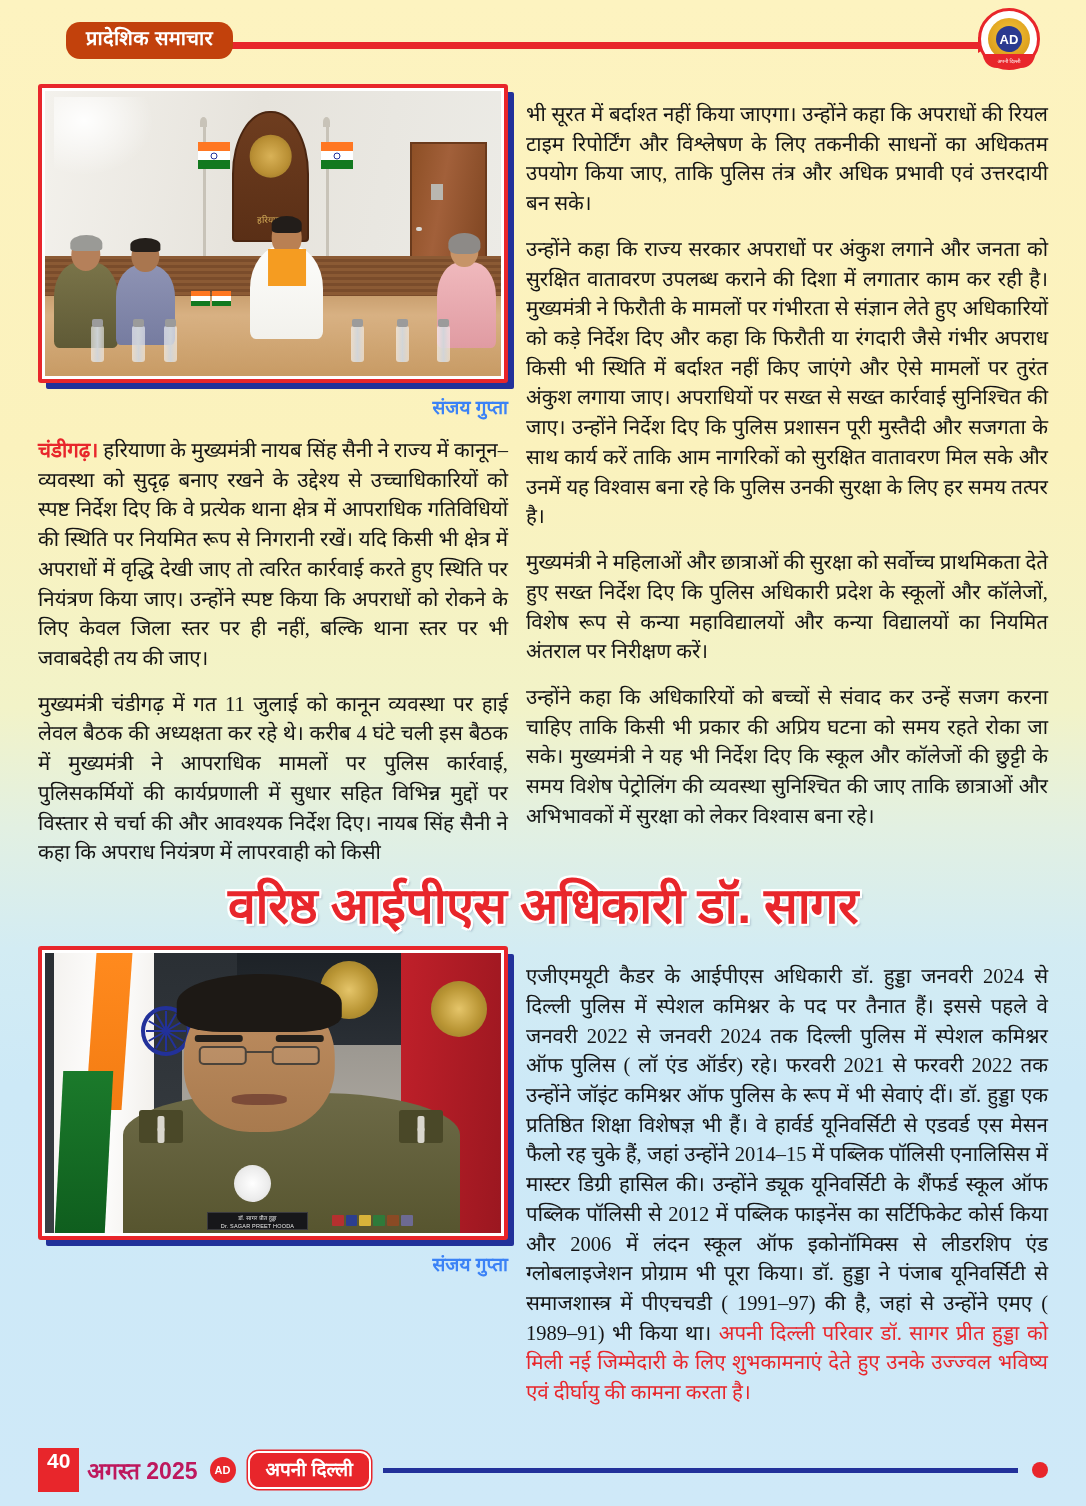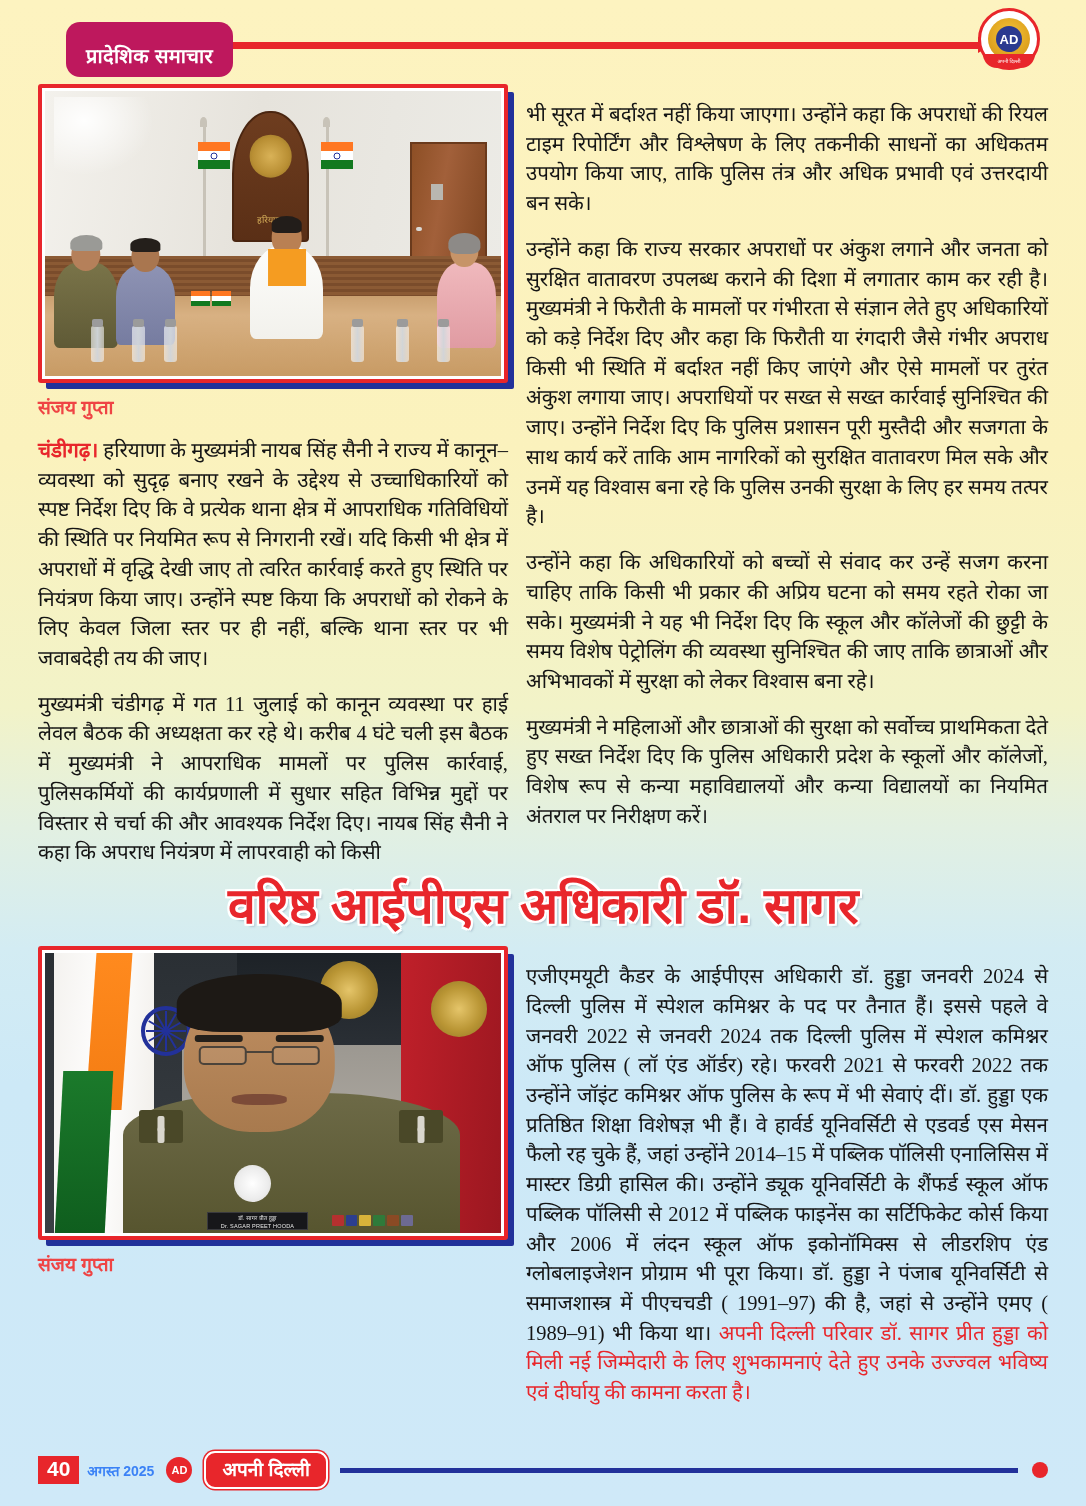--- a/index.html
+++ b/index.html
@@ -27,26 +27,26 @@
   }
 
   
   .topbar {
     position: relative;
     height: 72px;
   }
   .section-badge {
     position: absolute;
     left: 28px; top: 22px;
-    background: #be185d;
+    background: #c2410c;
     color: #ffffff;
     font-family: "Liberation Sans", sans-serif;
     font-weight: bold;
     font-size: 20px;
-    padding: 20px 20px 8px 20px;
+    padding: 2px 20px 8px 20px;
     border-radius: 14px;
     letter-spacing: .4px;
     z-index: 3;
     white-space: nowrap;
   }
   .topbar-rule {
     position: absolute;
     left: 170px; right: 62px; top: 42px;
     height: 7px;
     background: #e8262b;
@@ -174,22 +174,22 @@
   .photo {
     width: 100%;
     display: block;
     position: relative;
     overflow: hidden;
   }
   .photo-1 { height: 285px; }
   .photo-2 { height: 280px; }
 
   .caption {
-    text-align: left;
-    color: #ef4444;
+    text-align: right;
+    color: #3b82f6;
     font-family: "Liberation Sans", sans-serif;
     font-weight: bold;
     font-size: 19px;
     margin-top: 11px;
     margin-bottom: 2px;
   }
 
   
   .room { position: absolute; inset: 0; background: linear-gradient(180deg,#e9e7e2 0%, #dedbd4 55%, #c9c3b6 100%); }
   .room-wall { position:absolute; left:0; right:0; top:0; height:63%; background:linear-gradient(100deg,#f3f1ec 0%,#e6e3dc 45%,#ecebe6 100%); }
@@ -311,25 +311,25 @@
     position: absolute;
     left: 38px; right: 38px; bottom: 16px;
     height: 40px;
     display: flex;
     align-items: center;
     gap: 8px;
   }
   .pg-num {
     background:#e8262b; color:#ffffff;
     font-family:"Liberation Sans", sans-serif; font-weight:bold; font-size:21px;
-    padding: 1px 9px 3px 9px;
+    padding: 1px 9px 19px 9px;
   }
   .footer-date {
-    color:#3b82f6; font-family:"Liberation Sans", sans-serif;
-    font-weight:bold; font-size:14px; white-space:nowrap;
+    color:#be185d; font-family:"Liberation Sans", sans-serif;
+    font-weight:bold; font-size:23px; white-space:nowrap;
   }
   .footer-logo {
     width:26px; height:26px; border-radius:50%;
     background:#e8262b; color:#fff;
     display:flex; align-items:center; justify-content:center;
     font-family:"Liberation Sans", sans-serif; font-size:11px; font-weight:bold;
     margin: 0 4px;
   }
   .footer-brand {
     background:#e8262b; color:#ffffff;
@@ -448,22 +448,22 @@
       <div class="body-text">
         <p><span class="dateline">चंडीगढ़।</span><span> हरियाणा के मुख्यमंत्री नायब सिंह सैनी ने राज्य में कानून–व्यवस्था को सुदृढ़ बनाए रखने के उद्देश्य से उच्चाधिकारियों को स्पष्ट निर्देश दिए कि वे प्रत्येक थाना क्षेत्र में आपराधिक गतिविधियों की स्थिति पर नियमित रूप से निगरानी रखें। यदि किसी भी क्षेत्र में अपराधों में वृद्धि देखी जाए तो त्वरित कार्रवाई करते हुए स्थिति पर नियंत्रण किया जाए। उन्होंने स्पष्ट किया कि अपराधों को रोकने के लिए केवल जिला स्तर पर ही नहीं, बल्कि थाना स्तर पर भी जवाबदेही तय की जाए।</span></p>
         <p>मुख्यमंत्री चंडीगढ़ में गत 11 जुलाई को कानून व्यवस्था पर हाई लेवल बैठक की अध्यक्षता कर रहे थे। करीब 4 घंटे चली इस बैठक में मुख्यमंत्री ने आपराधिक मामलों पर पुलिस कार्रवाई, पुलिसकर्मियों की कार्यप्रणाली में सुधार सहित विभिन्न मुद्दों पर विस्तार से चर्चा की और आवश्यक निर्देश दिए। नायब सिंह सैनी ने कहा कि अपराध नियंत्रण में लापरवाही को किसी</p>
       </div>
     </div>
 
     <div class="col-right">
       <div class="body-text">
         <p>भी सूरत में बर्दाश्त नहीं किया जाएगा। उन्होंने कहा कि अपराधों की रियल टाइम रिपोर्टिंग और विश्लेषण के लिए तकनीकी साधनों का अधिकतम उपयोग किया जाए, ताकि पुलिस तंत्र और अधिक प्रभावी एवं उत्तरदायी बन सके।</p>
         <p>उन्होंने कहा कि राज्य सरकार अपराधों पर अंकुश लगाने और जनता को सुरक्षित वातावरण उपलब्ध कराने की दिशा में लगातार काम कर रही है। मुख्यमंत्री ने फिरौती के मामलों पर गंभीरता से संज्ञान लेते हुए अधिकारियों को कड़े निर्देश दिए और कहा कि फिरौती या रंगदारी जैसे गंभीर अपराध किसी भी स्थिति में बर्दाश्त नहीं किए जाएंगे और ऐसे मामलों पर तुरंत अंकुश लगाया जाए। अपराधियों पर सख्त से सख्त कार्रवाई सुनिश्चित की जाए। उन्होंने निर्देश दिए कि पुलिस प्रशासन पूरी मुस्तैदी और सजगता के साथ कार्य करें ताकि आम नागरिकों को सुरक्षित वातावरण मिल सके और उनमें यह विश्वास बना रहे कि पुलिस उनकी सुरक्षा के लिए हर समय तत्पर है।</p>
+        <p>मुख्यमंत्री ने महिलाओं और छात्राओं की सुरक्षा को सर्वोच्च प्राथमिकता देते हुए सख्त निर्देश दिए कि पुलिस अधिकारी प्रदेश के स्कूलों और कॉलेजों, विशेष रूप से कन्या महाविद्यालयों और कन्या विद्यालयों का नियमित अंतराल पर निरीक्षण करें।</p>
         <p>उन्होंने कहा कि अधिकारियों को बच्चों से संवाद कर उन्हें सजग करना चाहिए ताकि किसी भी प्रकार की अप्रिय घटना को समय रहते रोका जा सके। मुख्यमंत्री ने यह भी निर्देश दिए कि स्कूल और कॉलेजों की छुट्टी के समय विशेष पेट्रोलिंग की व्यवस्था सुनिश्चित की जाए ताकि छात्राओं और अभिभावकों में सुरक्षा को लेकर विश्वास बना रहे।</p>
-        <p>मुख्यमंत्री ने महिलाओं और छात्राओं की सुरक्षा को सर्वोच्च प्राथमिकता देते हुए सख्त निर्देश दिए कि पुलिस अधिकारी प्रदेश के स्कूलों और कॉलेजों, विशेष रूप से कन्या महाविद्यालयों और कन्या विद्यालयों का नियमित अंतराल पर निरीक्षण करें।</p>
       </div>
     </div>
   </div>
 
   <h1 class="headline-2">
     <span class="l1">वरिष्ठ आईपीएस अधिकारी डॉ. सागर</span>
   </h1>
 
   <div class="article">
     <div class="col-left">

